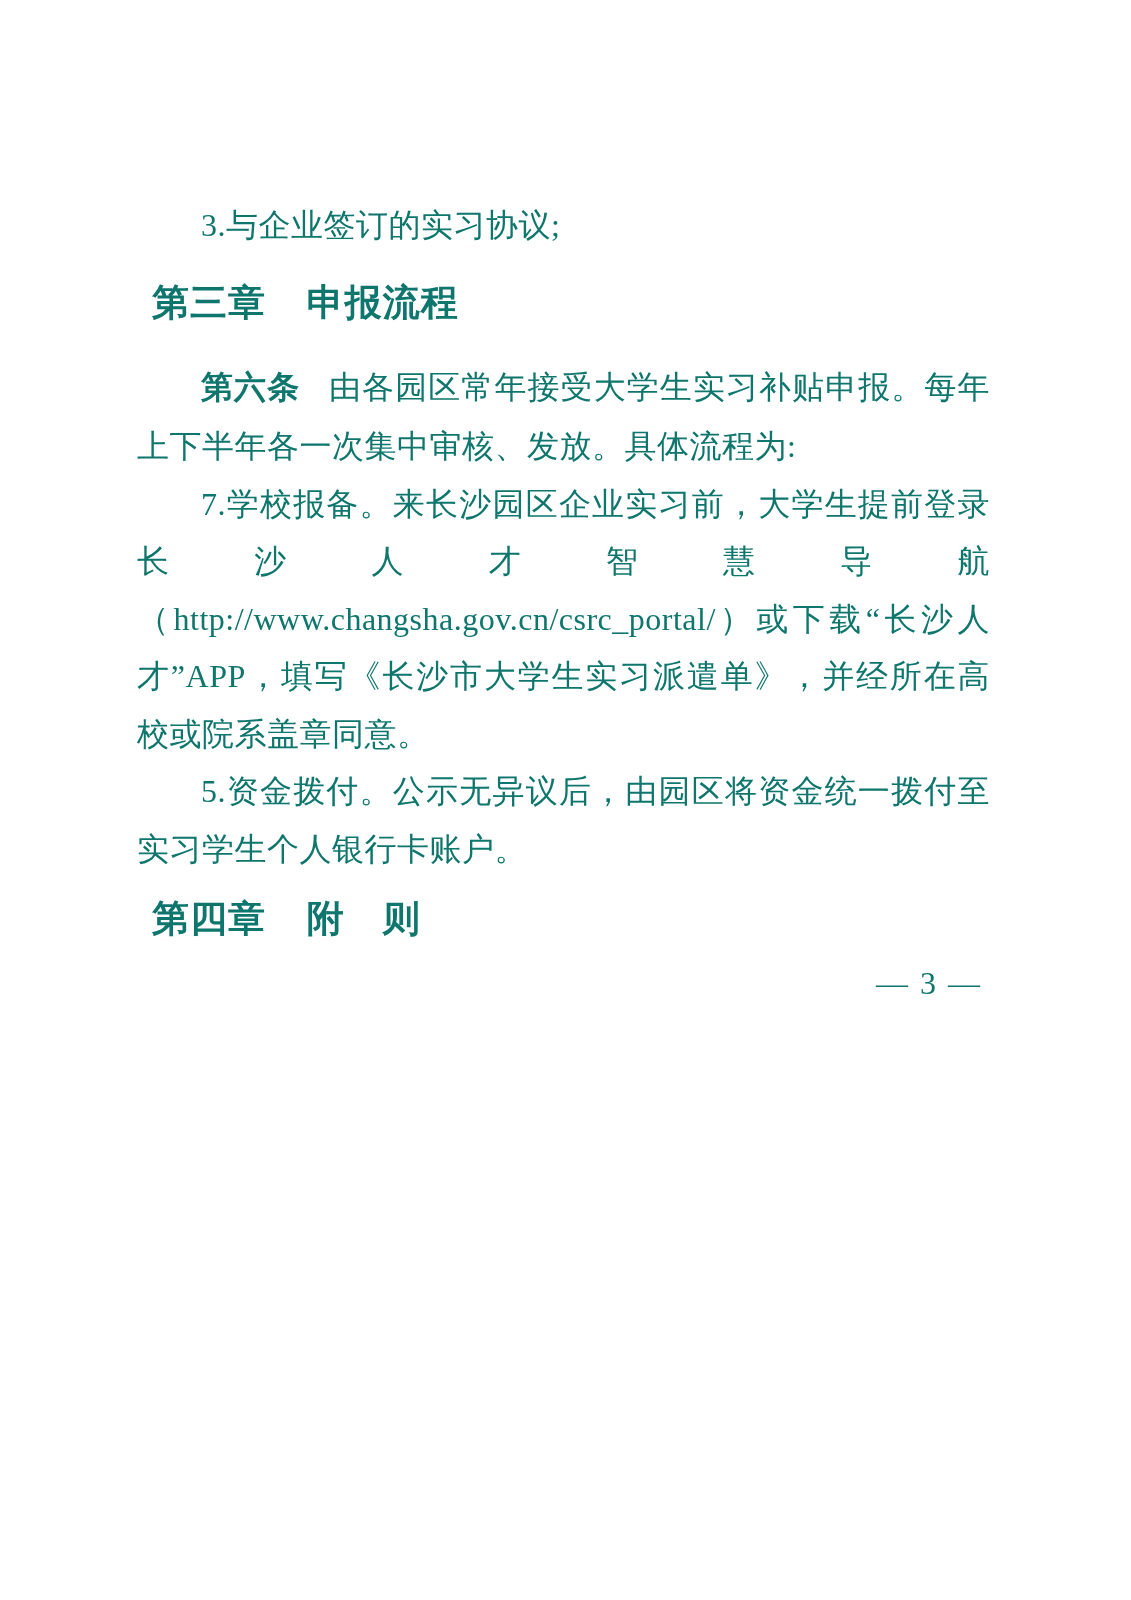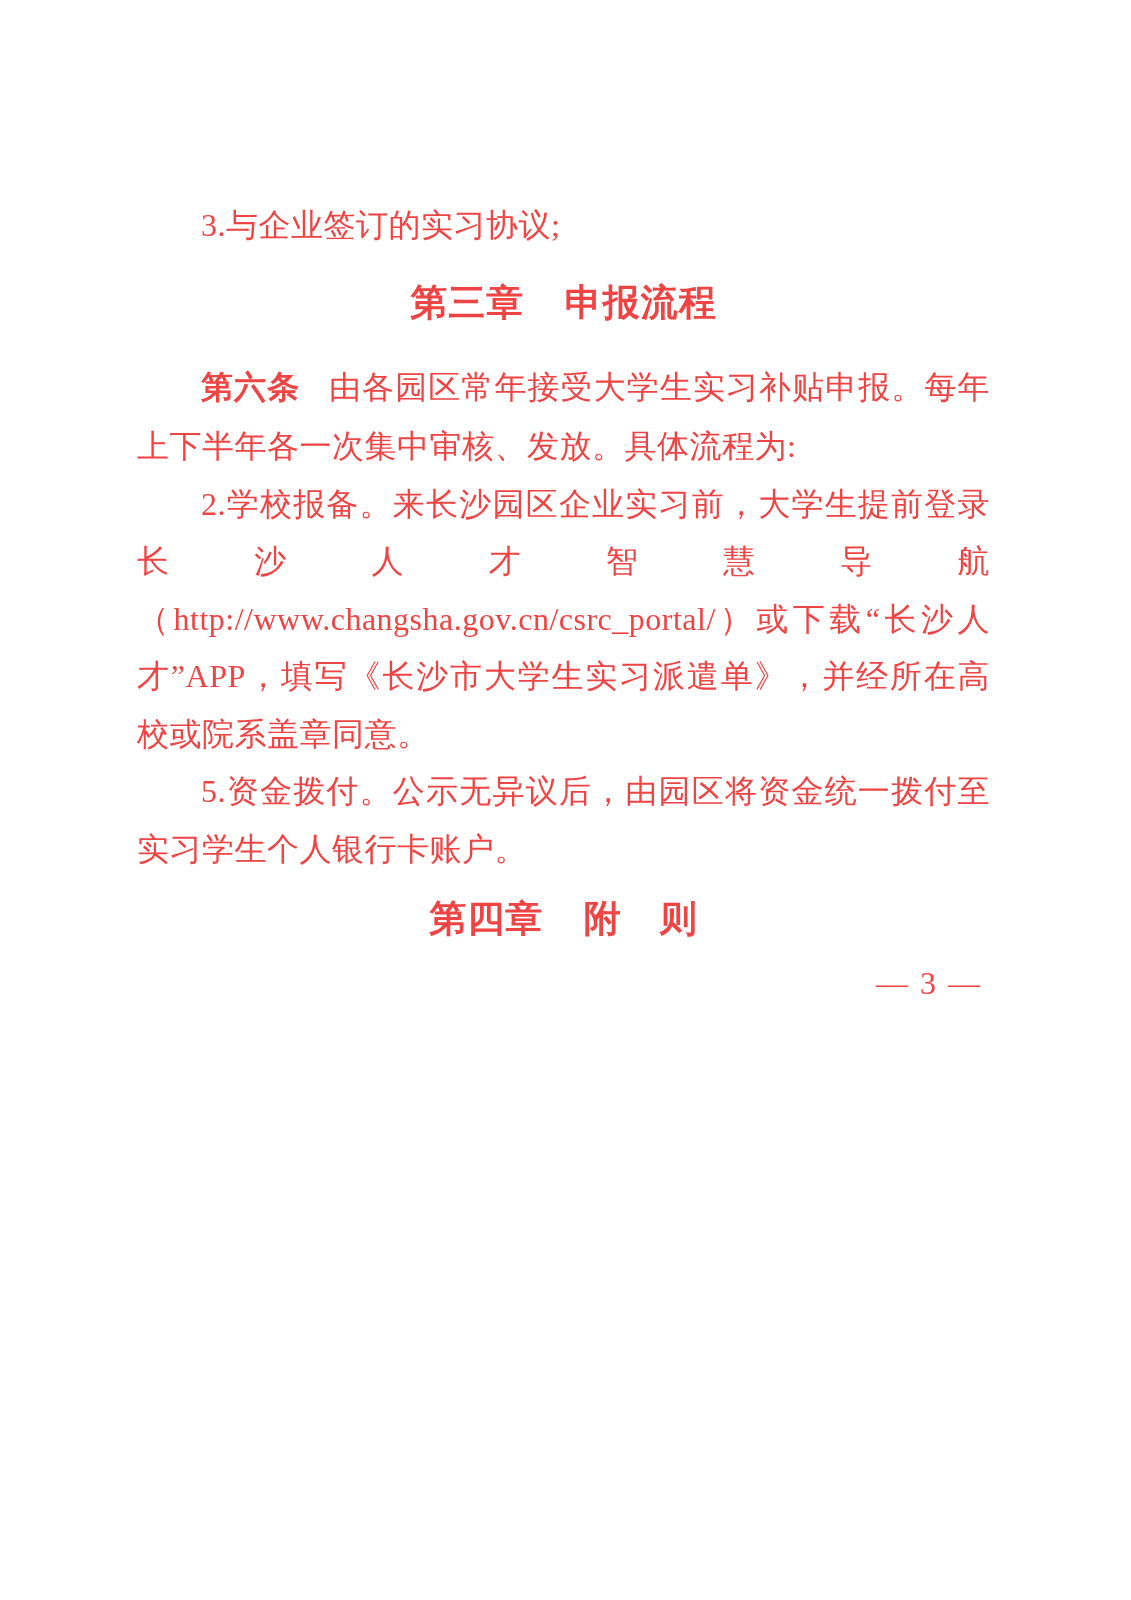--- a/index.html
+++ b/index.html
@@ -7,21 +7,21 @@
     padding: 0;
     background: #ffffff;
   }
   .page {
     position: relative;
     width: 1131px;
     height: 1208px;
     background: #ffffff;
     box-sizing: border-box;
     padding: 197px 141px 0 137px;
-    color: #ef4444;
+    color: #0f766e;
     font-family: "Liberation Serif", "DejaVu Serif", serif;
     overflow: hidden;
   }
   .body-text {
     font-size: 32px;
     line-height: 57.5px;
     text-align: justify;
     text-justify: inter-character;
     margin: 0;
     letter-spacing: 0.5px;
@@ -32,21 +32,20 @@
   .term {
     font-family: Liberation Mono, monospace;
     font-weight: 700;
     margin-right: 0.9em;
   }
   .chapter-heading {
     font-family: "DejaVu Sans", "Liberation Sans", sans-serif;
     font-weight: 700;
     font-size: 37px;
     line-height: 58px;
-    text-align: center;
     margin: 15px;
     letter-spacing: 1px;
   }
   .chapter-heading .chapter-label {
     margin-right: 1.1em;
   }
   #heading-ch3 { margin-top: 19px; }
   #article-6   { margin-top: 27px; }
   #heading-ch4 { margin-top: 12px; }
   #article-7   { margin-top: 25px; }
@@ -71,21 +70,21 @@
 
   <h2 class="chapter-heading" id="heading-ch3">
     <span class="chapter-label">第三章</span><span>申报流程</span>
   </h2>
 
   <p class="body-text indent" id="article-6">
     <span class="term">第六条</span><span>由各园区常年接受大学生实习补贴申报。每年上下半年各一次集中审核、发放。具体流程为:</span>
   </p>
 
   <p class="body-text indent">
-    <span>2.学校报备。来长沙园区企业实习前，大学生提前登录长沙人才智慧导航（http://www.changsha.gov.cn/csrc_portal/）或下载“长沙人才”APP，填写《长沙市大学生实习派遣单》，并经所在高校或院系盖章同意。</span>
+    <span>7.学校报备。来长沙园区企业实习前，大学生提前登录长沙人才智慧导航（http://www.changsha.gov.cn/csrc_portal/）或下载“长沙人才”APP，填写《长沙市大学生实习派遣单》，并经所在高校或院系盖章同意。</span>
   </p>
 
 
 
 
   <p class="body-text indent">
     <span>5.资金拨付。公示无异议后，由园区将资金统一拨付至实习学生个人银行卡账户。</span>
   </p>
 
   <h2 class="chapter-heading" id="heading-ch4">

